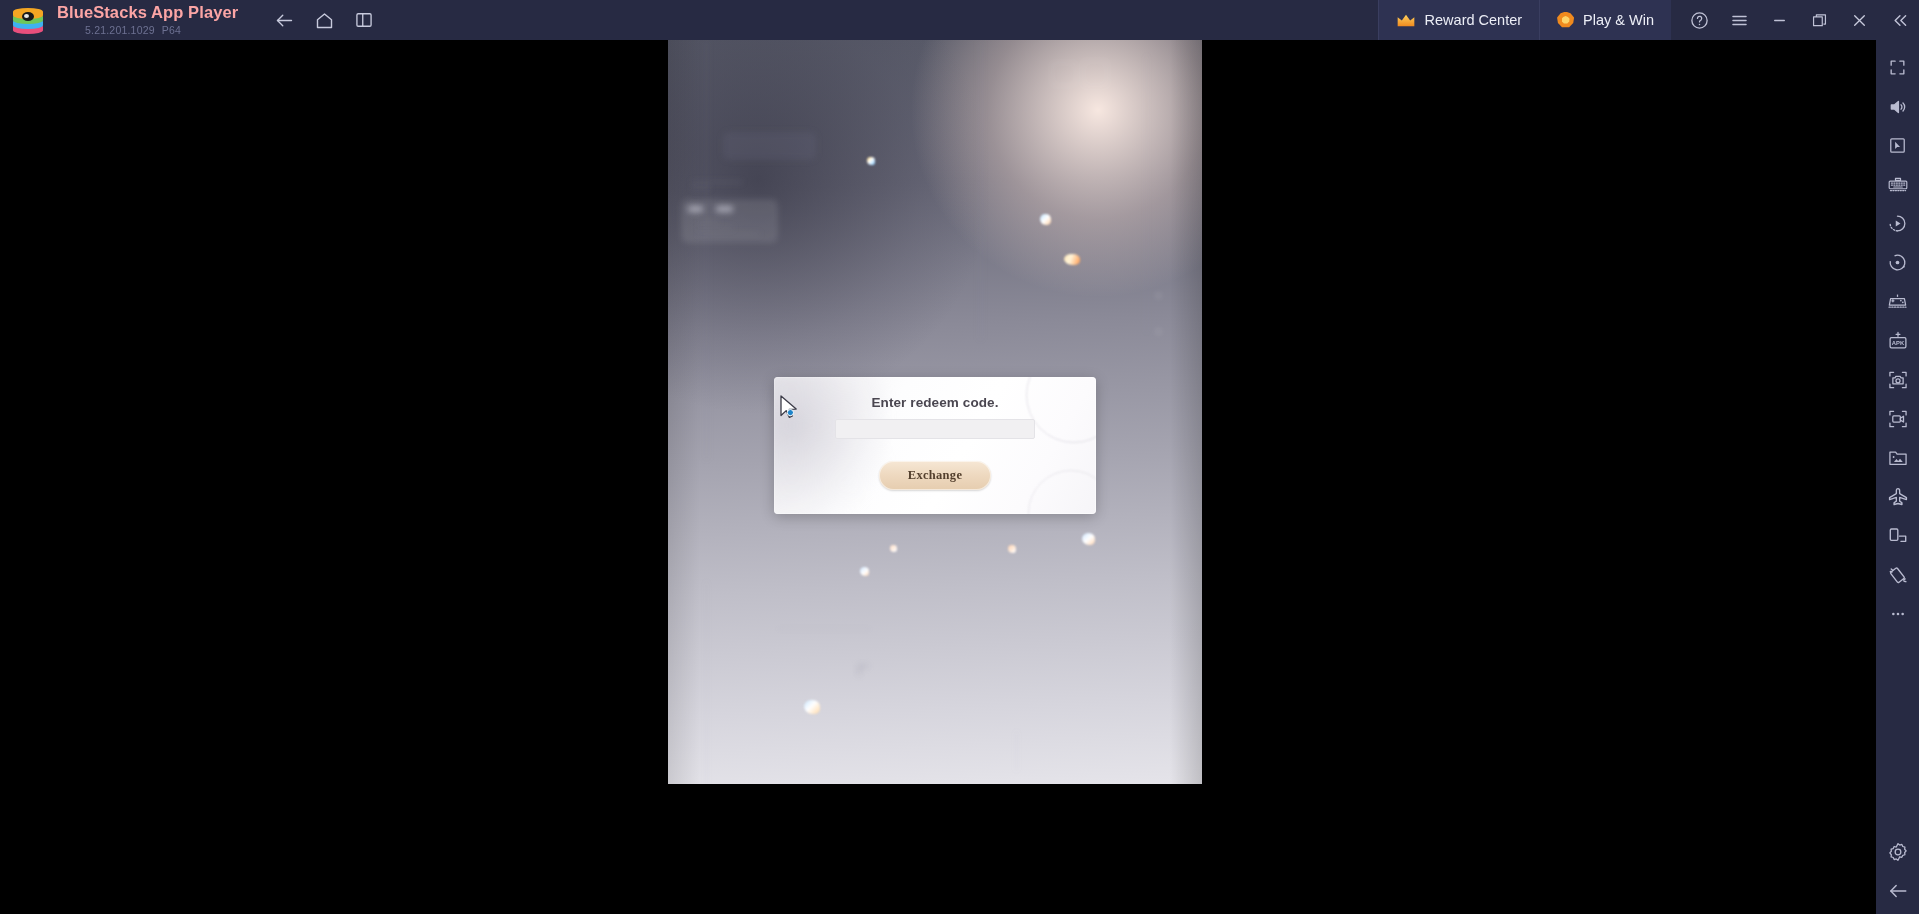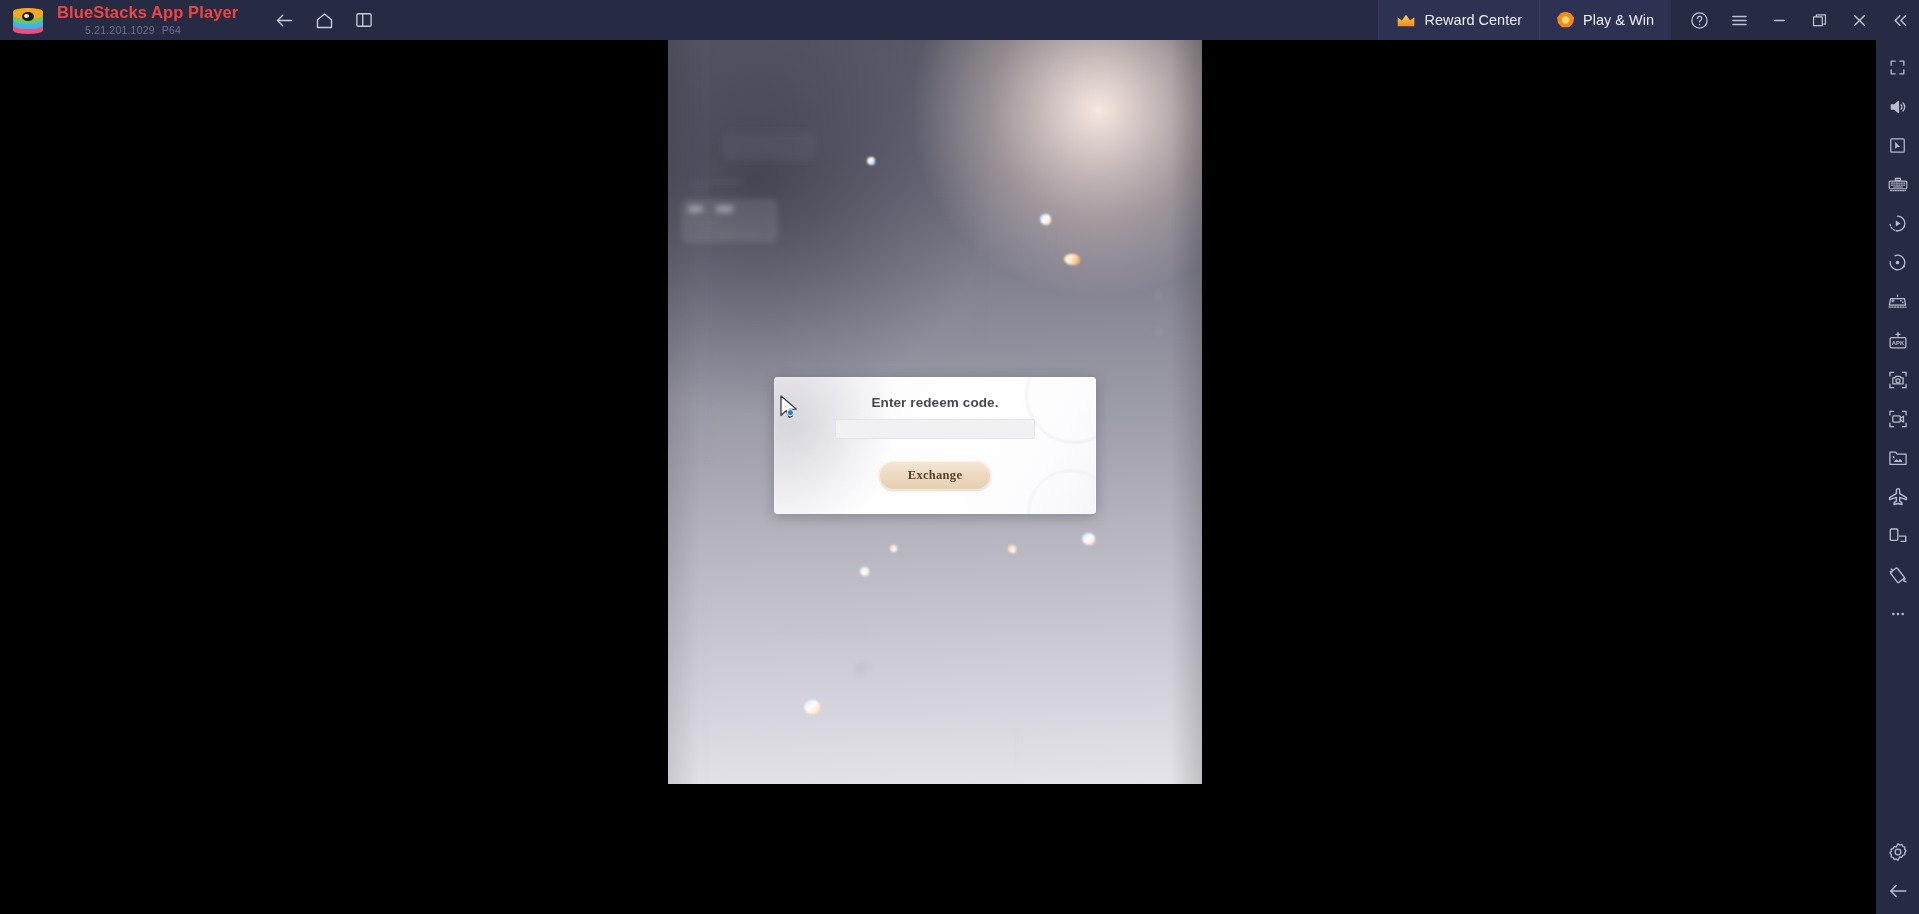--- a/index.html
+++ b/index.html
@@ -23,21 +23,21 @@
   #logo .l4{ top:5px;  width:30px; height:11px; background:#f5a623; }
   #logo .core{
     position:absolute; left:11px; top:9px; width:12px; height:9px;
     border-radius:50%; background:#1a1a1a;
   }
   #logo .core:after{
     content:""; position:absolute; left:2px; top:1.5px;
     width:5px; height:4px; border-radius:50%; background:#e8e8e8;
   }
   #titleblock{ margin-left:12px; line-height:1.05; }
-  #apptitle{ color:#ef4444; font-size:16.5px; font-weight:700; letter-spacing:.1px; }
+  #apptitle{ color:#fca5a5; font-size:16.5px; font-weight:700; letter-spacing:.1px; }
   #appver{ color:#6d7192; font-size:10.5px; margin-top:3px; letter-spacing:.2px;margin-left:28px; }
   #appver .p64{ margin-left:7px; }
 
   .tb-icon{
     width:40px; height:40px; display:flex; align-items:center; justify-content:center;
     cursor:pointer;
   }
   .tb-icon svg{ display:block; }
   #navgroup{ display:flex; margin-left:26px; }
 

